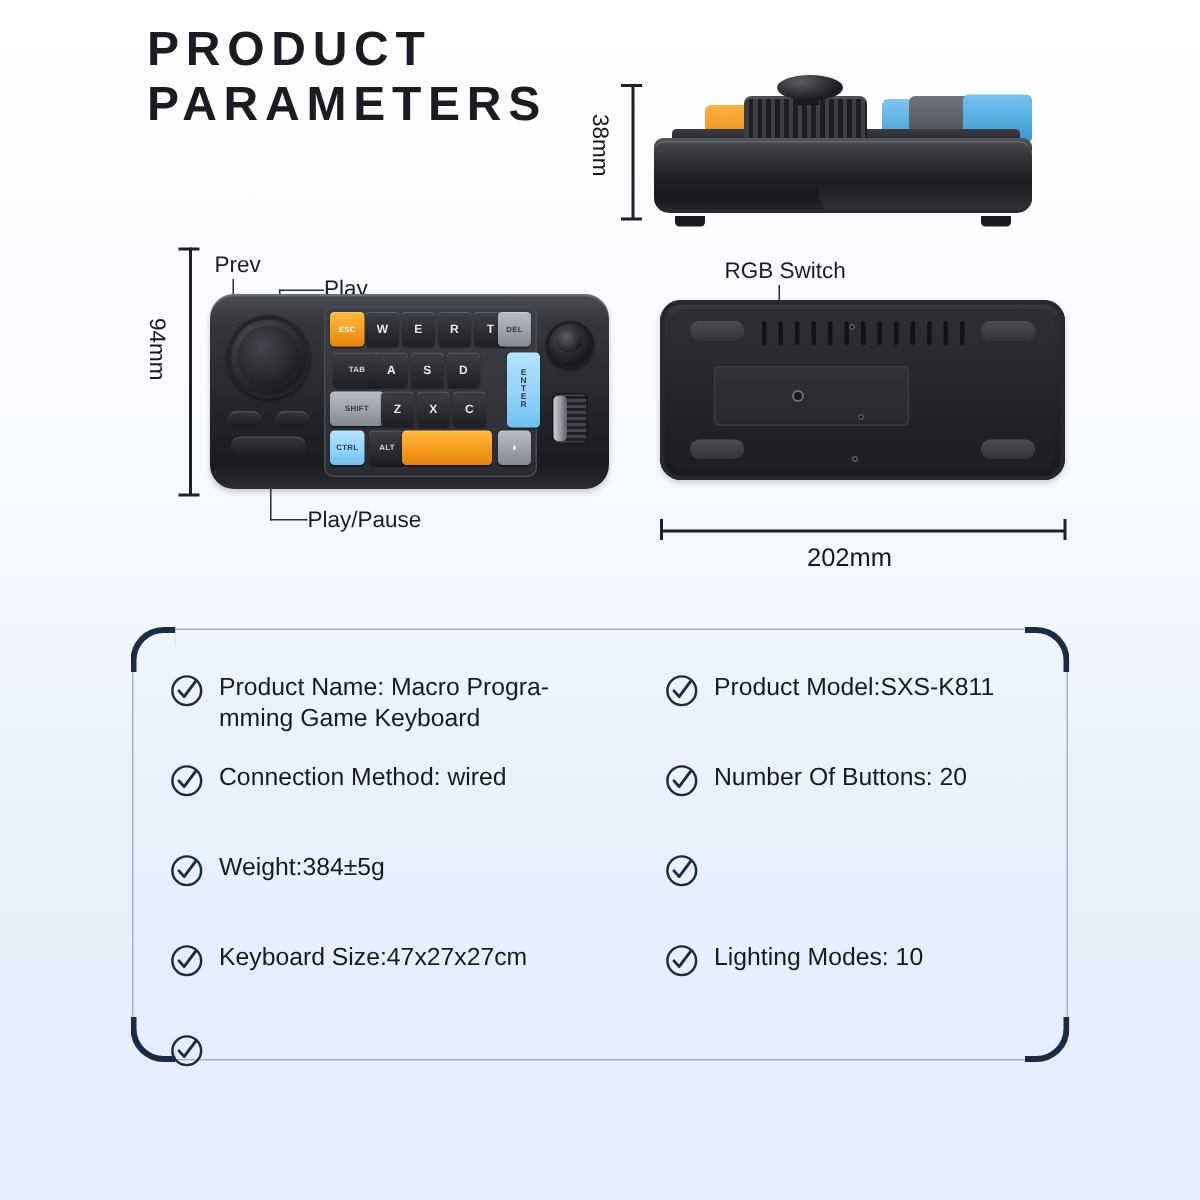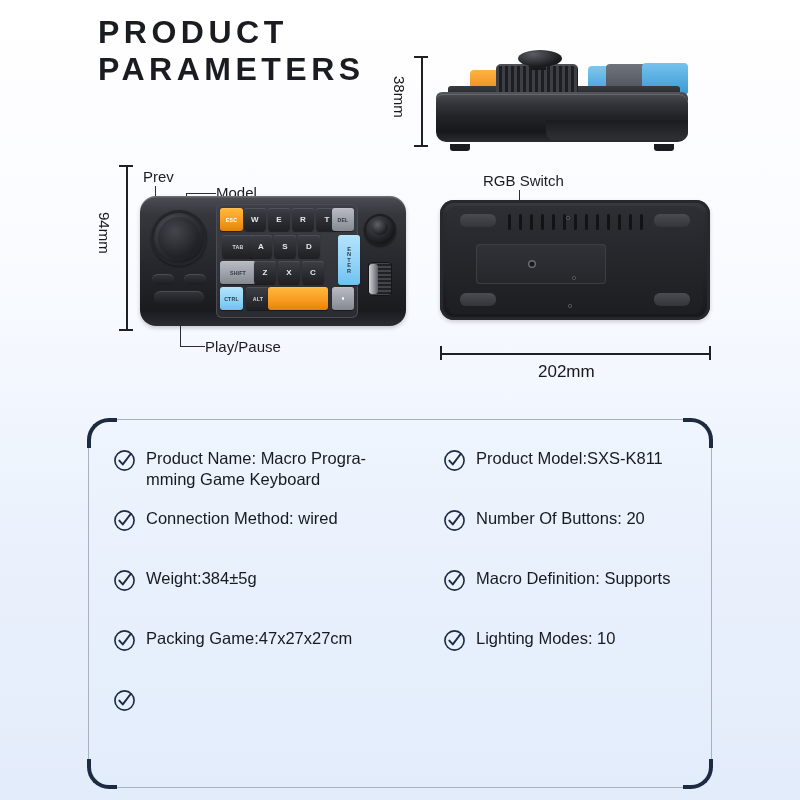--- a/index.html
+++ b/index.html
@@ -229,21 +229,21 @@
     border-radius: 50%;
     background: #17181c; box-shadow: inset 0 0 0 1.4px #6d7077;
   }
   .bv-screw {
     position: absolute; width: 4px; height: 4px; border-radius: 50%;
     background: #101113; box-shadow: inset 0 0 0 1px #5b5e65;
   }
 
   
   #specpanel {
-    position: absolute; left: 88px; top: 419px; width: 624px; height: 369px;
+    position: absolute; left: 88px; top: 419px; width: 624px; height: 288px;
     border: 1.4px solid #aab0bd;
     border-radius: 22px;
     background: linear-gradient(180deg, rgba(238,244,253,.55) 0%, rgba(226,237,252,.75) 100%);
   }
   .corner { position: absolute; width: 30px; height: 30px; border: 4.5px solid #1c2a42; }
   .corner.tl { left: -2px;  top: -2px;    border-right: none; border-bottom: none; border-radius: 22px 0 0 0; }
   .corner.tr { right: -2px; top: -2px;    border-left: none;  border-bottom: none; border-radius: 0 22px 0 0; }
   .corner.bl { left: -2px;  bottom: -2px; border-right: none; border-top: none;    border-radius: 0 0 0 22px; }
   .corner.br { right: -2px; bottom: -2px; border-left: none;  border-top: none;    border-radius: 0 0 22px 0; }
 
@@ -296,21 +296,21 @@
 
   <div>
     <div class="dimline v" style="left:126px; top:165px; height:165px;"></div>
     <div class="dimcap h" style="left:119px; top:165px;"></div>
     <div class="dimcap h" style="left:119px; top:329px;"></div>
     <div class="dimtxt rot90" style="left:113px; top:212px;">94mm</div>
 
     <div class="anno" style="left:143px; top:168px;">Prev</div>
     <div class="leader v" style="left:155px; top:186px; height:86px;"></div>
 
-    <div class="anno" style="left:216px; top:184px;">Model</div>
+    <div class="anno" style="left:216px; top:184px;">Play</div>
     <div class="leader h" style="left:186px; top:193px; width:30px;"></div>
     <div class="leader v" style="left:186px; top:193px; height:79px;"></div>
 
     <div class="anno" style="left:205px; top:338px;">Play/Pause</div>
     <div class="leader v" style="left:180px; top:300px; height:47px;"></div>
     <div class="leader h" style="left:180px; top:346px; width:25px;"></div>
 
     <div id="topview">
       <div class="tv-shell"></div>
       <div class="tv-dial"></div>
@@ -456,28 +456,27 @@
               <circle cx="12" cy="12" r="10" fill="none" stroke="#1c2a42" stroke-width="1.7"></circle>
               <path d="M6.6 12.1 L10.2 16.1 L18.4 5.2" fill="none" stroke="#1c2a42" stroke-width="2" stroke-linecap="round" stroke-linejoin="round"></path>
             </svg></span>
           <div class="spec-text">Weight:384±5g</div>
         </div>
         <div class="spec">
           <span class="chk"><svg viewBox="0 0 24 24" width="23" height="23">
               <circle cx="12" cy="12" r="10" fill="none" stroke="#1c2a42" stroke-width="1.7"></circle>
               <path d="M6.6 12.1 L10.2 16.1 L18.4 5.2" fill="none" stroke="#1c2a42" stroke-width="2" stroke-linecap="round" stroke-linejoin="round"></path>
             </svg></span>
-          <div class="spec-text">Macro Definition: Supports</div>
-        </div>
-        <div class="spec">
-          <span class="chk"><svg viewBox="0 0 24 24" width="23" height="23">
-              <circle cx="12" cy="12" r="10" fill="none" stroke="#1c2a42" stroke-width="1.7"></circle>
-              <path d="M6.6 12.1 L10.2 16.1 L18.4 5.2" fill="none" stroke="#1c2a42" stroke-width="2" stroke-linecap="round" stroke-linejoin="round"></path>
-            </svg></span>
-          <div class="spec-text">Packing Game:47x27x27cm</div>
+        </div>
+        <div class="spec">
+          <span class="chk"><svg viewBox="0 0 24 24" width="23" height="23">
+              <circle cx="12" cy="12" r="10" fill="none" stroke="#1c2a42" stroke-width="1.7"></circle>
+              <path d="M6.6 12.1 L10.2 16.1 L18.4 5.2" fill="none" stroke="#1c2a42" stroke-width="2" stroke-linecap="round" stroke-linejoin="round"></path>
+            </svg></span>
+          <div class="spec-text">Keyboard Size:47x27x27cm</div>
         </div>
         <div class="spec">
           <span class="chk"><svg viewBox="0 0 24 24" width="23" height="23">
               <circle cx="12" cy="12" r="10" fill="none" stroke="#1c2a42" stroke-width="1.7"></circle>
               <path d="M6.6 12.1 L10.2 16.1 L18.4 5.2" fill="none" stroke="#1c2a42" stroke-width="2" stroke-linecap="round" stroke-linejoin="round"></path>
             </svg></span>
           <div class="spec-text">Lighting Modes: 10</div>
         </div>
         <div class="spec">
           <span class="chk"><svg viewBox="0 0 24 24" width="23" height="23">

